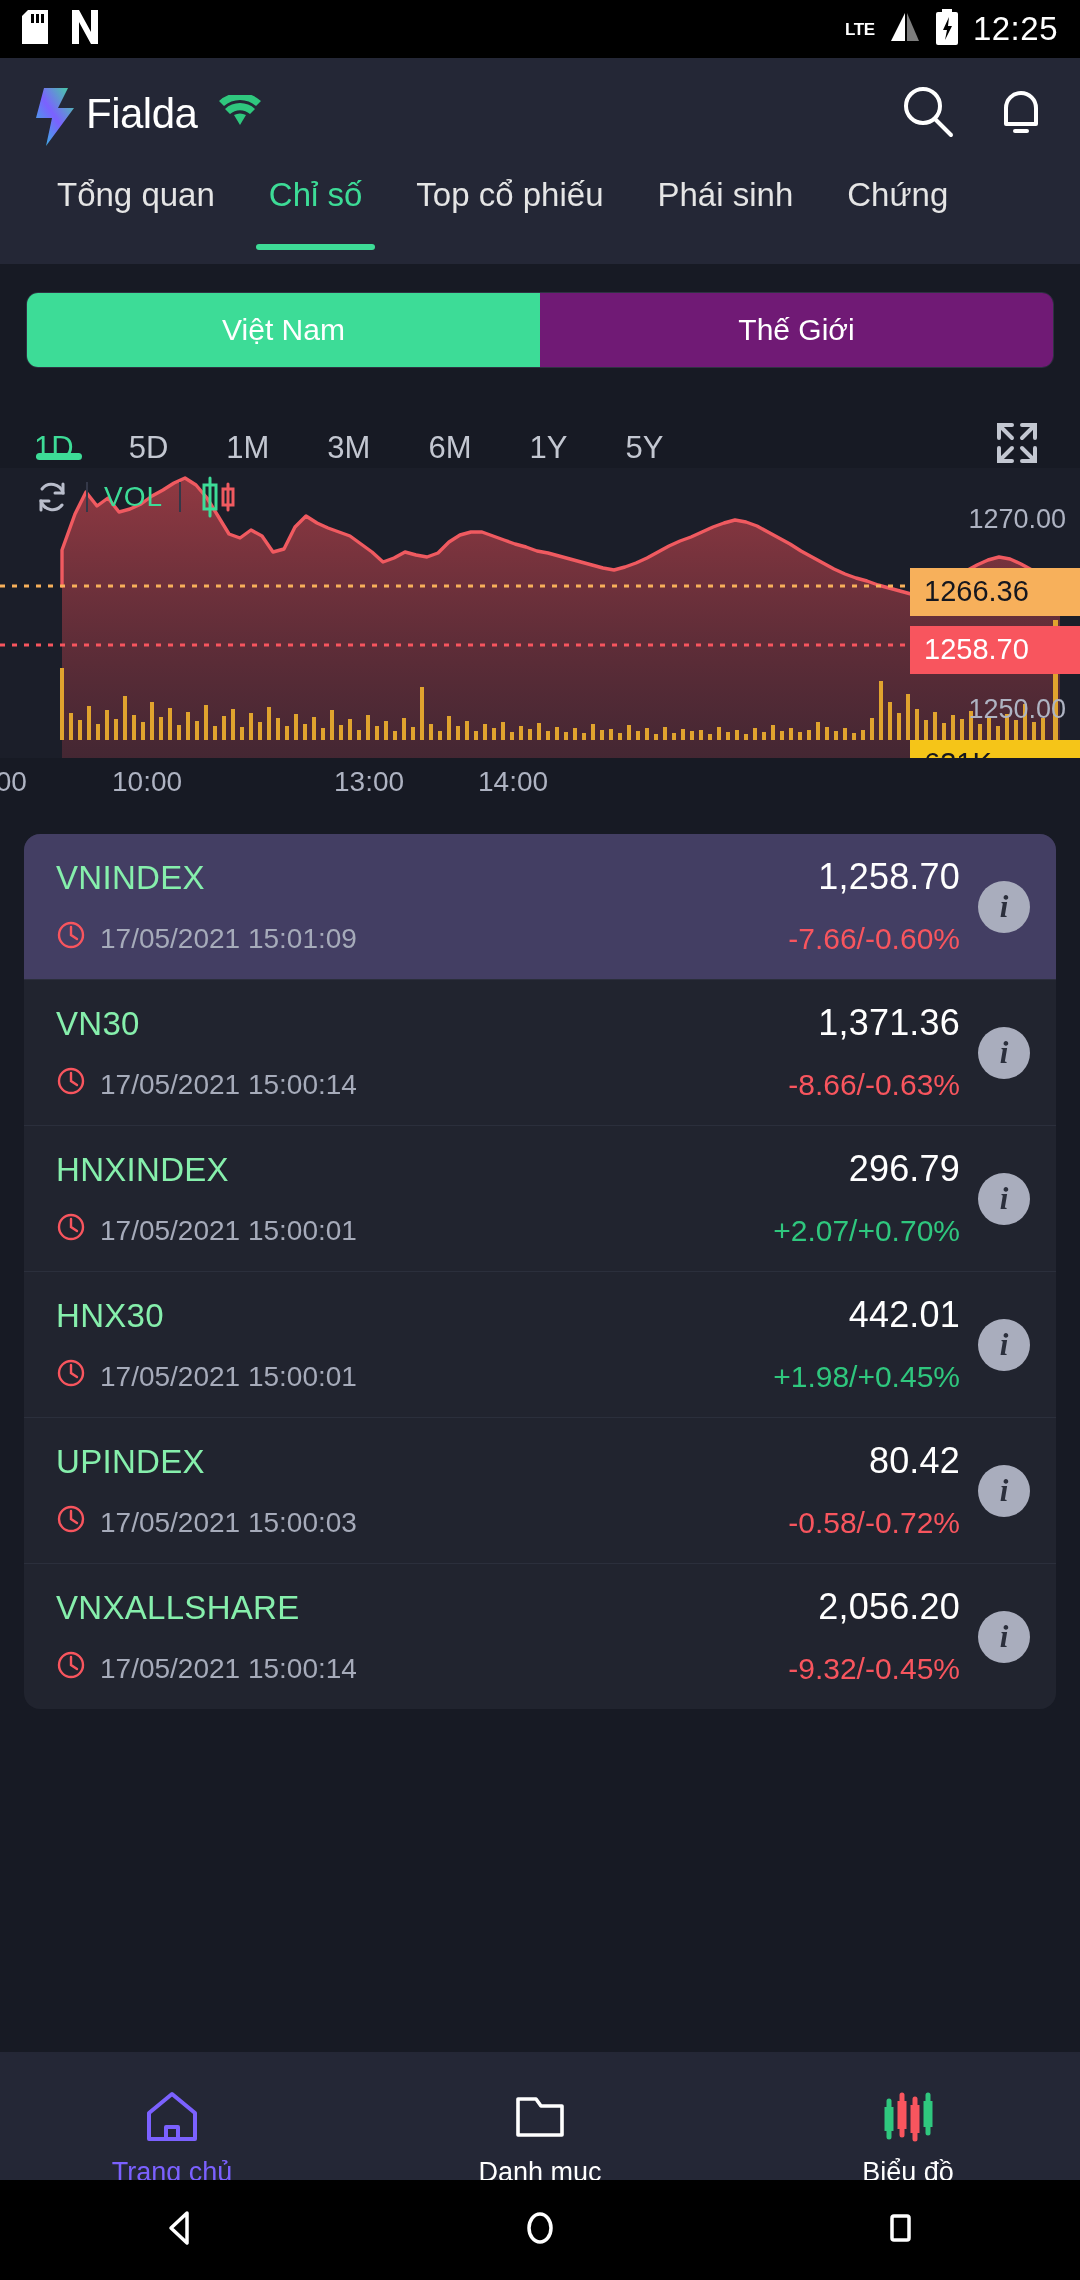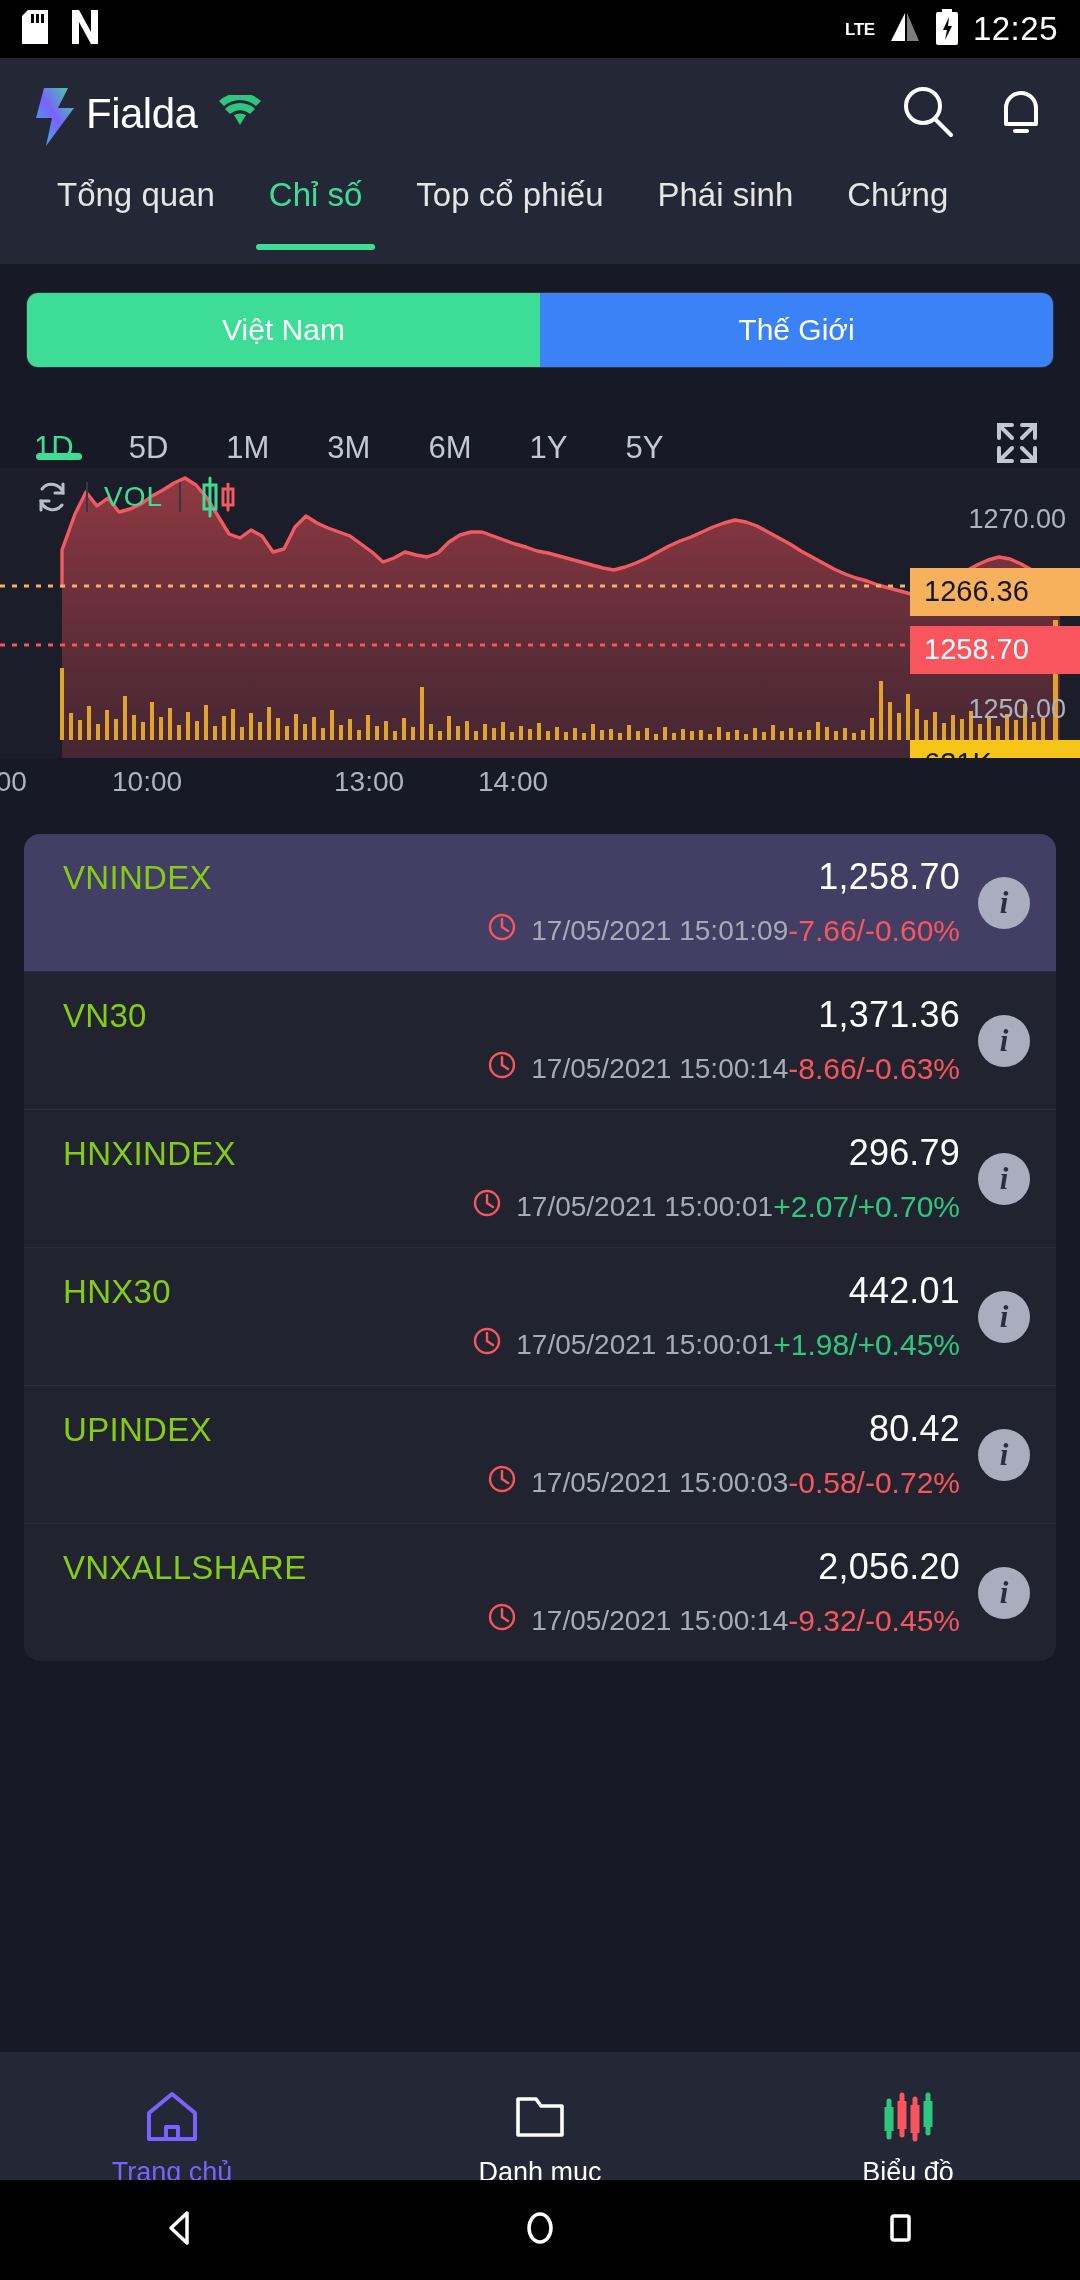--- a/index.html
+++ b/index.html
@@ -48,21 +48,21 @@
   }
 
   
   .segwrap { padding:28px 26px 18px 26px; background:#171a24; }
   .seg {
     display:flex; height:76px; border-radius:12px; overflow:hidden;
     border:1px solid #2e3242;
   }
   .seg-item {
     flex:1; display:flex; align-items:center; justify-content:center;
-    font-size:30px; color:#fff; background:#3b82f6;
+    font-size:30px; color:#fff; background:#701a75;
   }
   .seg-item.active { background:#3ddc97; color:#fff; }
 
   
   .tfrow {
     display:flex; align-items:center; padding:14px 30px 0 30px;
     height:82px; background:#171a24; gap:0;
   }
   .tf {
     font-size:31px; color:#c3c7d1; padding:0 29px; position:relative;
@@ -110,25 +110,25 @@
     margin:14px 24px 0 24px; background:#21242f; border-radius:16px;
     overflow:hidden;
   }
   .irow {
     position:relative; padding:22px 96px 22px 32px; min-height:104px;
     border-bottom:1px solid #2b2f3c;
   }
   .irow:last-child { border-bottom:none; }
   .irow.sel { background:#433e63; }
   .irow-top { display:flex; justify-content:space-between; align-items:baseline; }
-  .isym { font-size:33px; color:#84cc16; letter-spacing:.3px;margin-left:7px; }
+  .isym { font-size:33px; color:#86efac; letter-spacing:.3px; }
   .ival { font-size:36px; color:#fff; letter-spacing:.2px; }
   .irow-bot {
-    display:flex; justify-content:flex-end; align-items:center;
-    margin-top:14px;
+    display:flex; justify-content:space-between; align-items:center;
+    margin-top:22px;
   }
   .itime { display:flex; align-items:center; gap:14px; font-size:28px; color:#a6abba; }
   .ichg { font-size:30px; }
   .up { color:#2fc77e; }
   .down { color:#f8555e; }
   .infob {
     position:absolute; right:26px; top:50%; transform:translateY(-50%);
     width:52px; height:52px; border-radius:50%; background:#a9adbd;
     color:#2b2f3c; display:flex; align-items:center; justify-content:center;
     font-size:31px; font-style:italic; font-weight:700;

